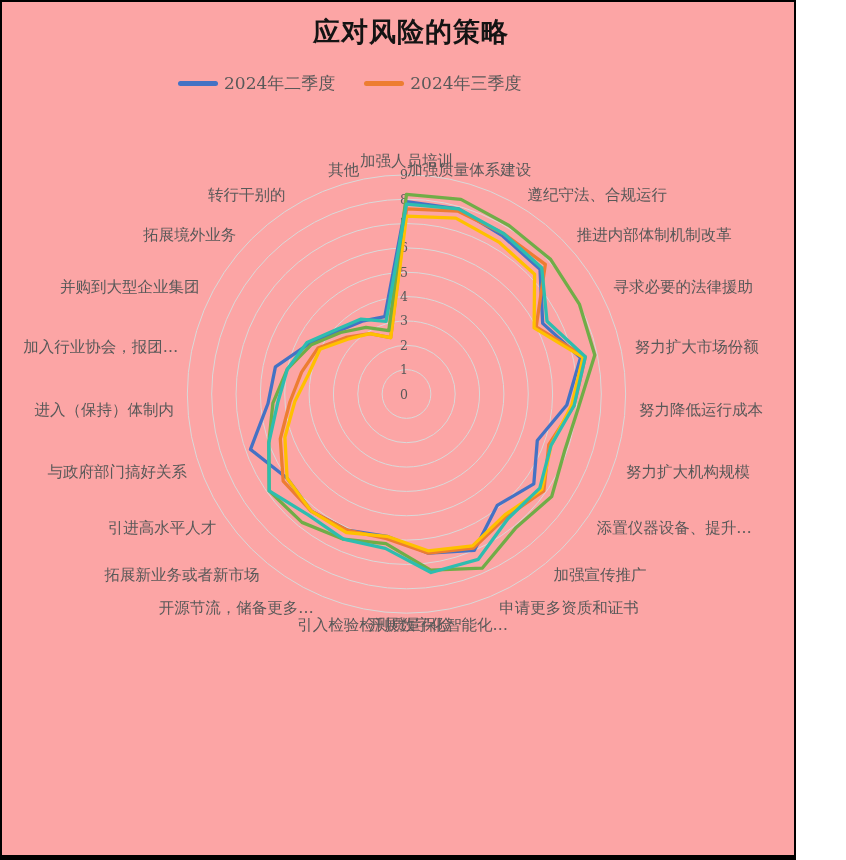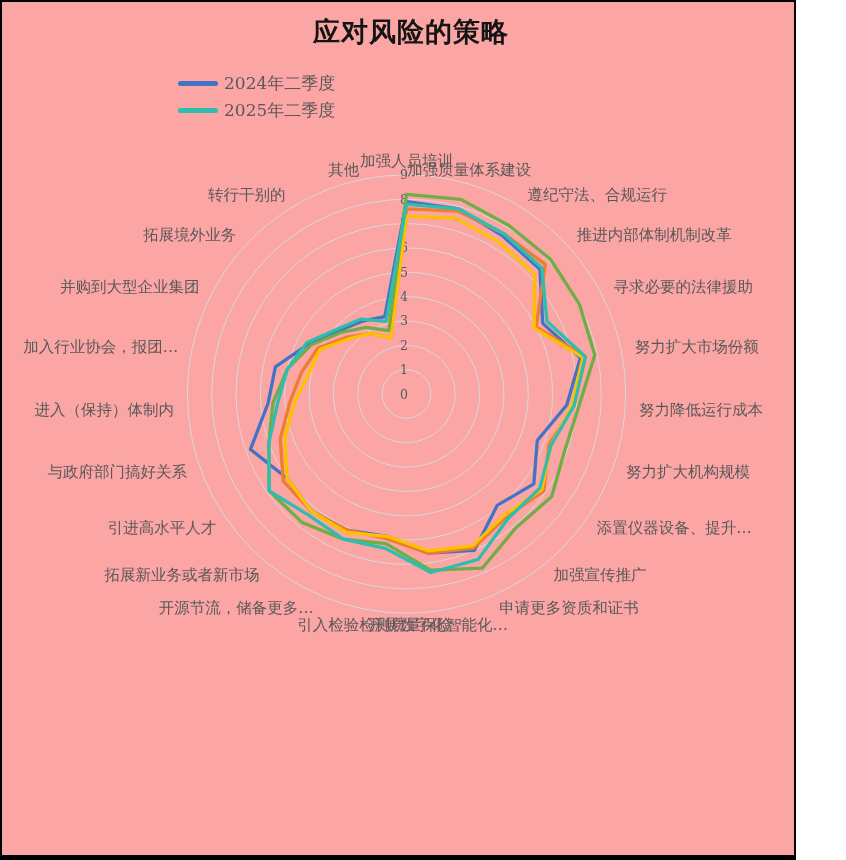--- a/index.html
+++ b/index.html
@@ -39,26 +39,26 @@
 <body>
 
 <div class="frame">
   <h1 class="chart-title">应对风险的策略</h1>
   <div class="legend" id="legend">
       <div class="legend-row">
         <div class="legend-item">
           <span class="legend-swatch" style="background: rgb(68, 114, 196);"></span>
           <span class="legend-label">2024年二季度</span>
         </div>
+        <div class="legend-item">
+          <span class="legend-swatch" style="background: rgb(237, 125, 49);"></span>
+          <span class="legend-label">2024年三季度</span>
+        </div>
       </div>
       <div class="legend-row">
-        <div class="legend-item">
-          <span class="legend-swatch" style="background: rgb(46, 189, 175);"></span>
-          <span class="legend-label">2025年二季度</span>
-        </div>
       </div>
     </div>
   <svg id="radar" width="846" height="860" viewBox="0 0 846 860">
       <circle cx="404.5" cy="392" r="24.35" fill="none" stroke="#D9D9D9" stroke-width="1"></circle>
       <circle cx="404.5" cy="392" r="48.7" fill="none" stroke="#D9D9D9" stroke-width="1"></circle>
       <circle cx="404.5" cy="392" r="73.05000000000001" fill="none" stroke="#D9D9D9" stroke-width="1"></circle>
       <circle cx="404.5" cy="392" r="97.4" fill="none" stroke="#D9D9D9" stroke-width="1"></circle>
       <circle cx="404.5" cy="392" r="121.75" fill="none" stroke="#D9D9D9" stroke-width="1"></circle>
       <circle cx="404.5" cy="392" r="146.10000000000002" fill="none" stroke="#D9D9D9" stroke-width="1"></circle>
       <circle cx="404.5" cy="392" r="170.45000000000002" fill="none" stroke="#D9D9D9" stroke-width="1"></circle>

